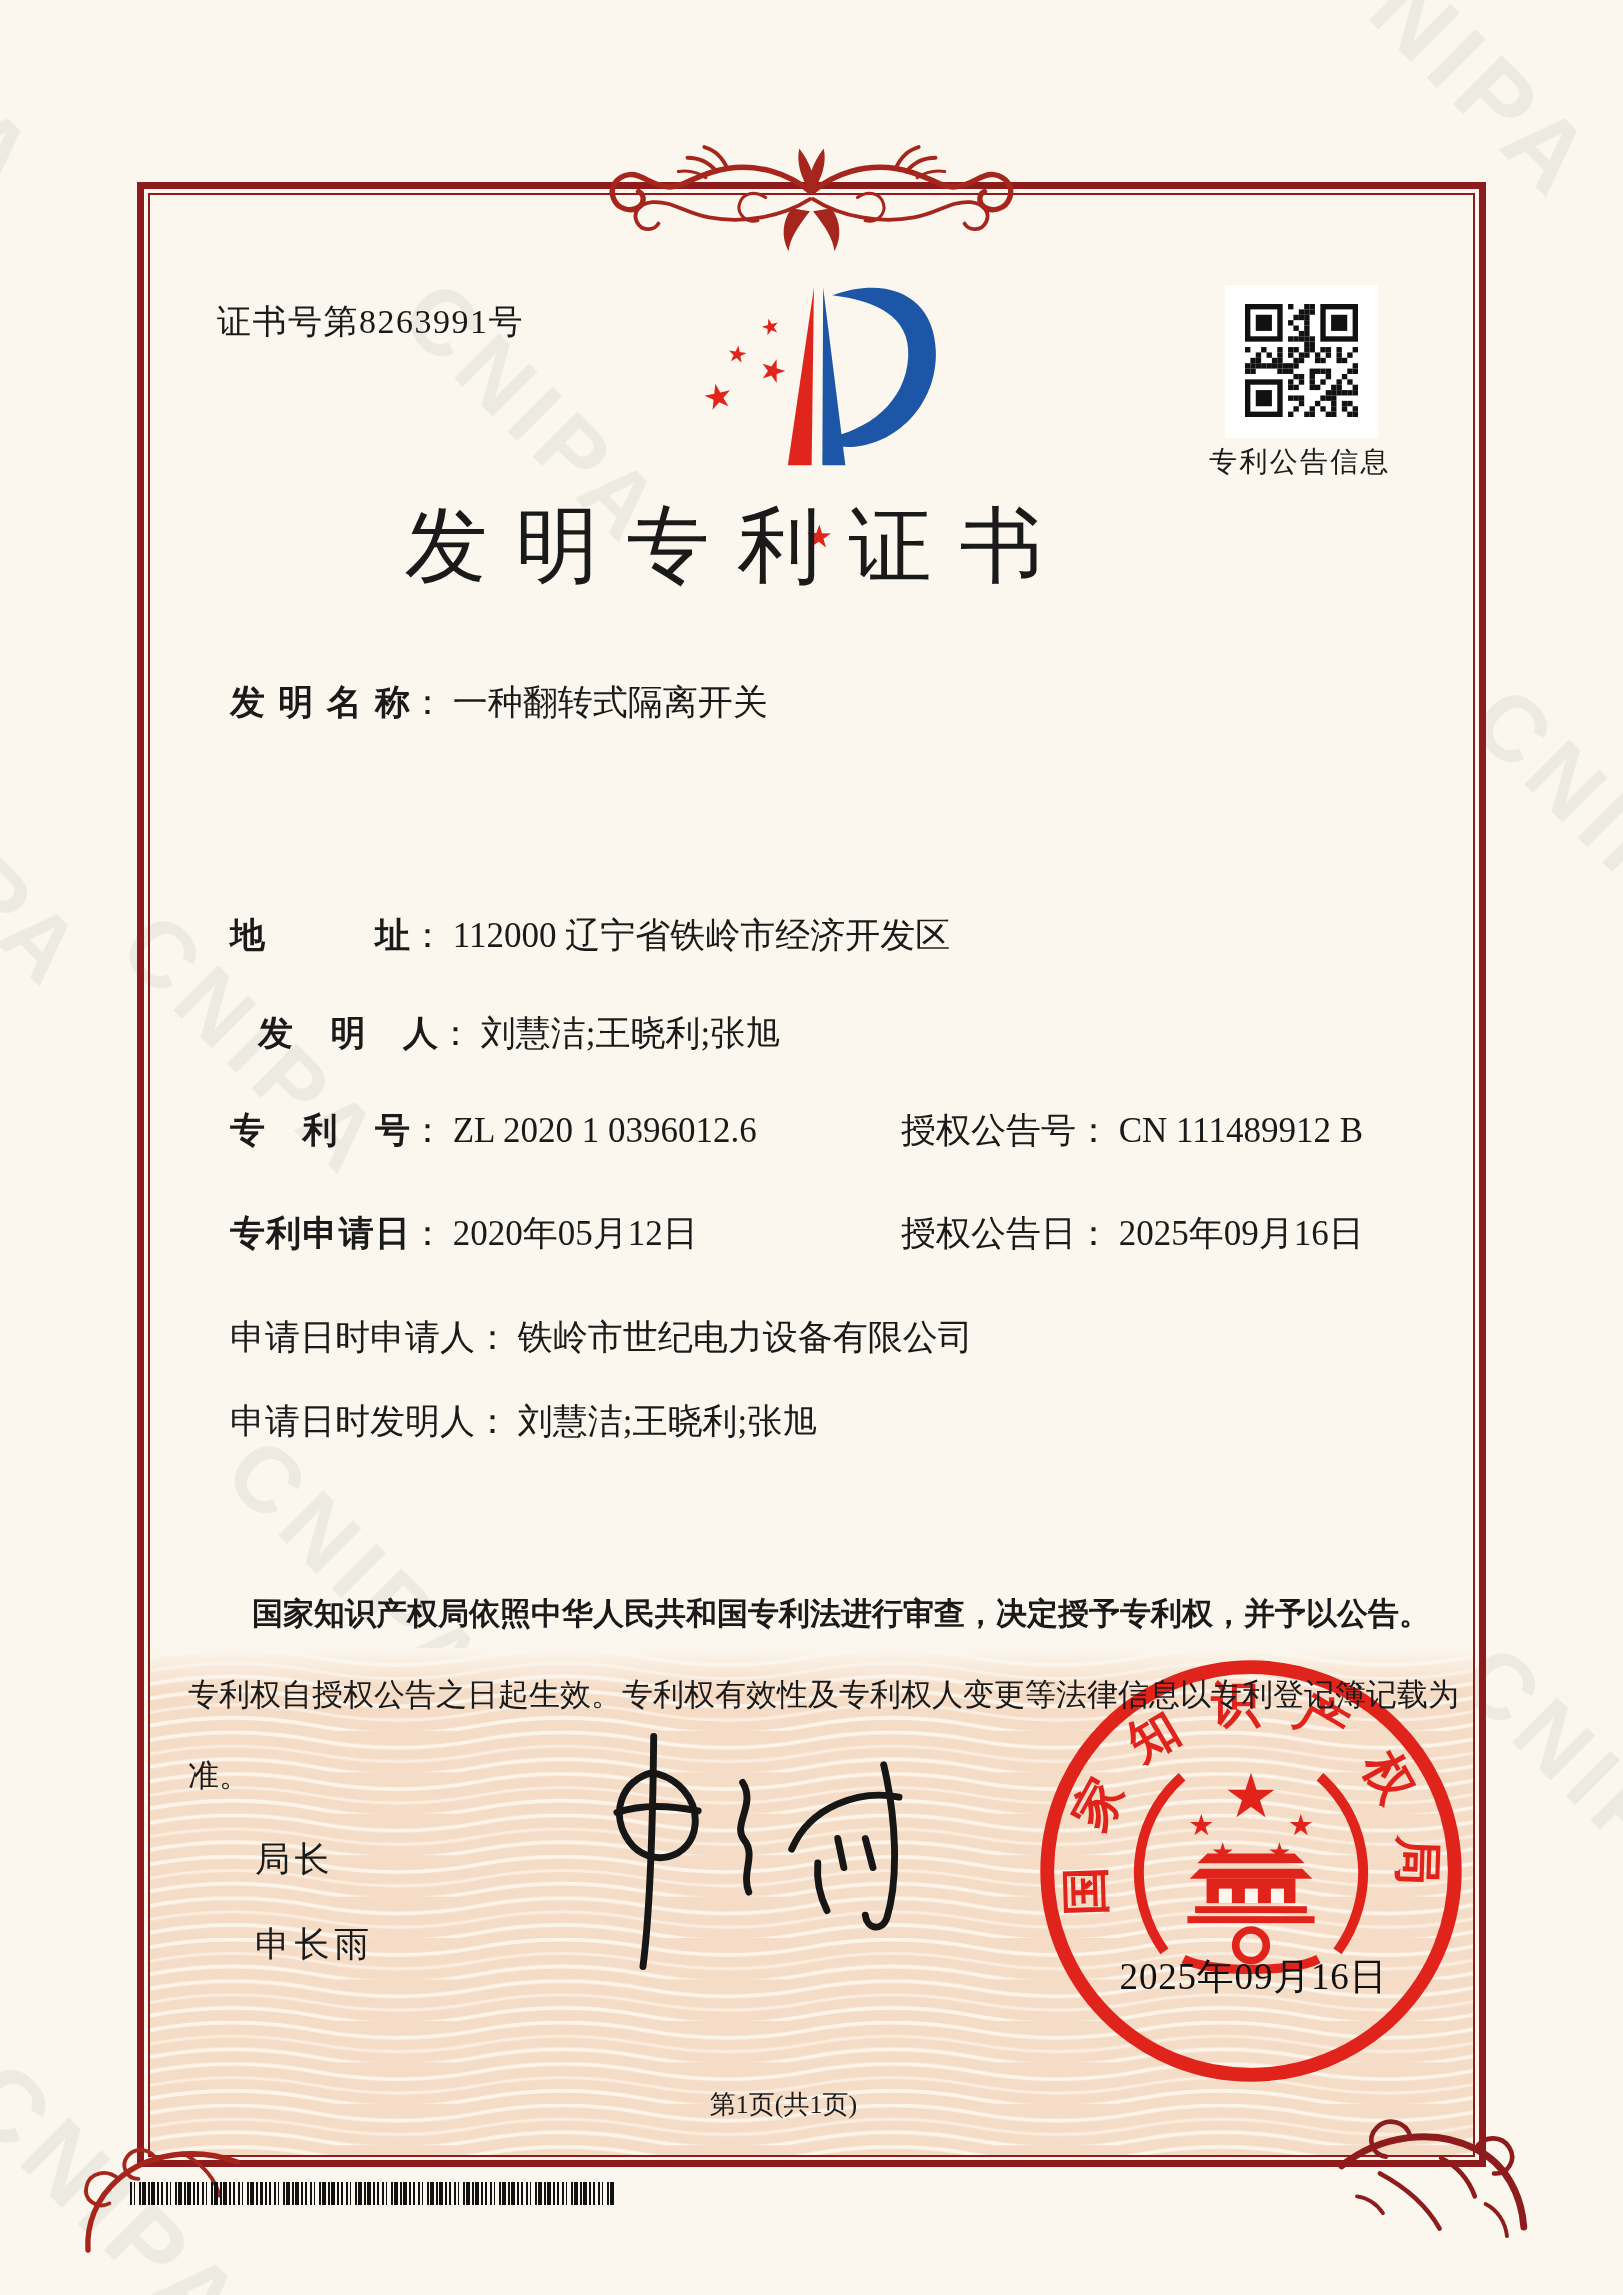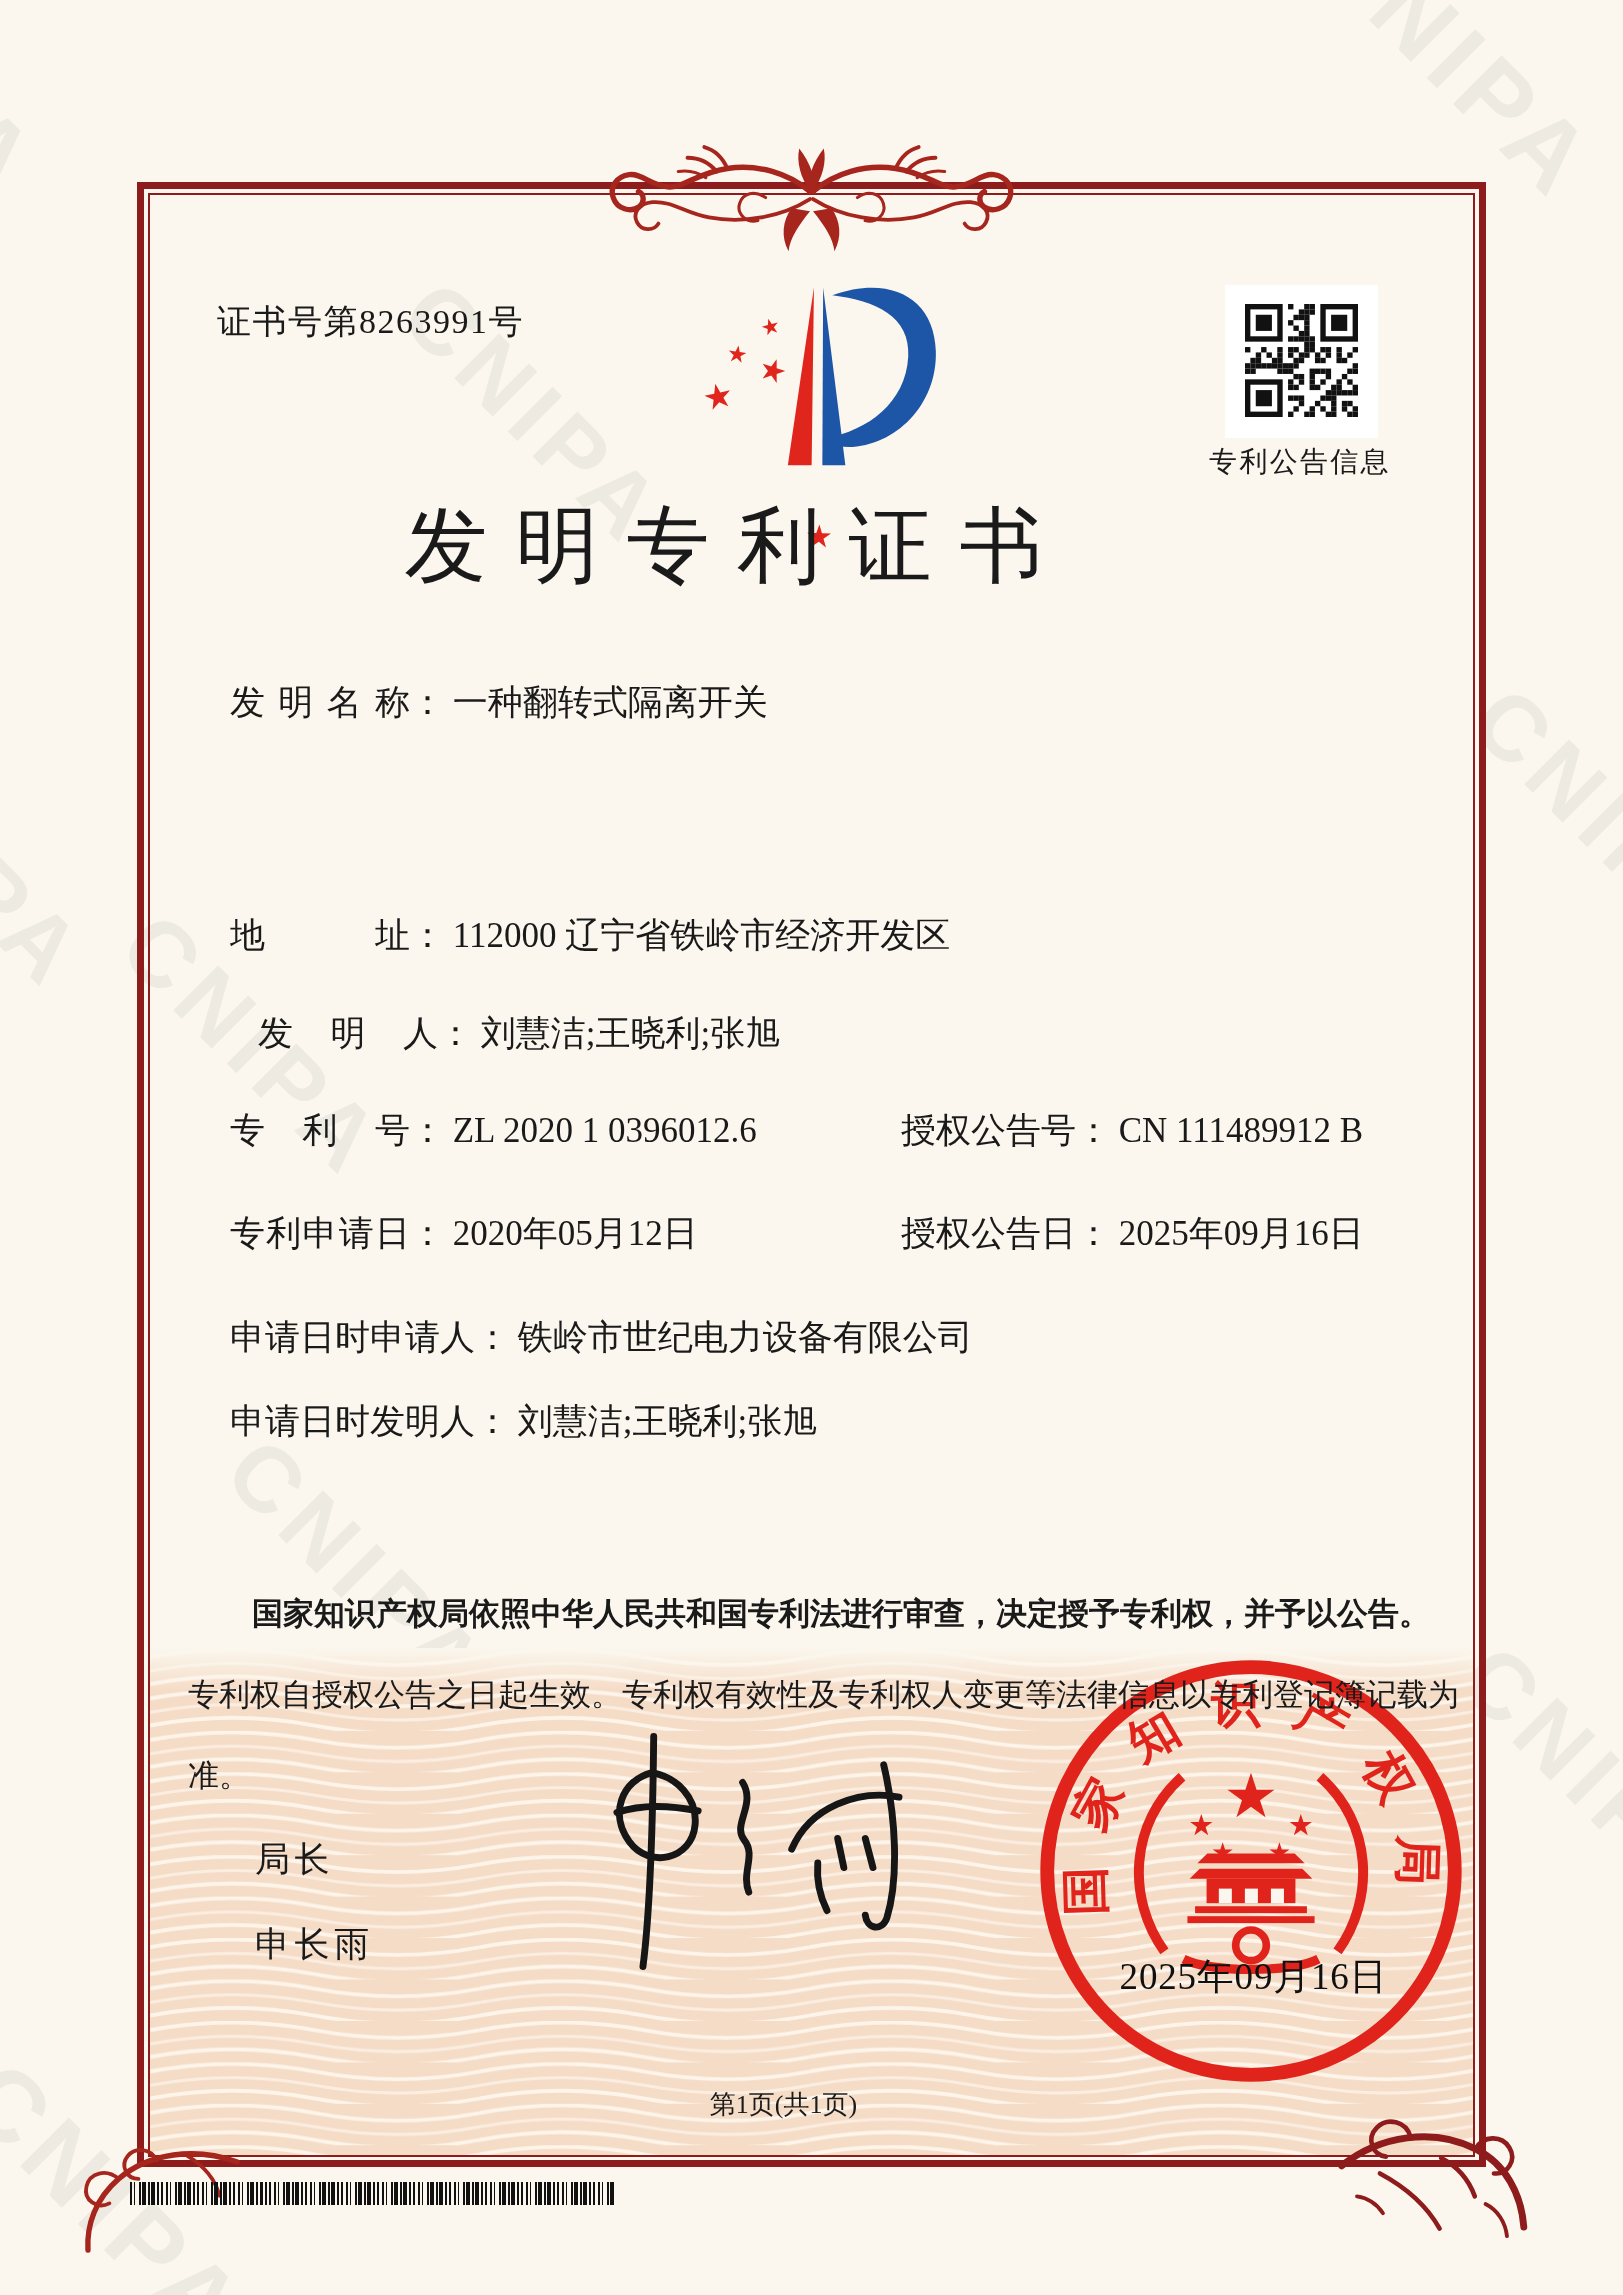--- a/index.html
+++ b/index.html
@@ -24,21 +24,21 @@
   .logo-star{position:absolute;color:#e0251c;line-height:1;z-index:5;}
   .qr-wrap{position:absolute;left:1225px;top:285px;width:153px;height:153px;background:#ffffff;z-index:4;}
   .qr-wrap svg{position:absolute;left:20px;top:19px;}
   .qr-label{position:absolute;left:1208px;top:443px;width:184px;text-align:center;font-size:28px;
       letter-spacing:2.3px;z-index:4;}
   .doc-title{position:absolute;left:0;top:491px;width:1447px;text-align:center;font-size:83px;
       font-weight:normal;letter-spacing:28px;text-indent:28px;z-index:4;}
   
   .row{position:absolute;left:230px;font-size:35px;z-index:4;white-space:nowrap;}
   .lbl{display:inline-block;vertical-align:bottom;}
-  .lbl.spread{width:180px;text-align:justify;text-align-last:justify;}
+  .lbl.spread{width:180px;text-align:justify;text-align-last:justify;font-weight:bold;}
   .colon{display:inline-block;}
   .val{display:inline-block;margin-left:7.7px;}
   .rcol{position:absolute;left:671px;white-space:nowrap;}
   
   .legal{position:absolute;left:188px;top:1573px;width:1313px;font-size:31px;line-height:81px;z-index:4;}
   .legal .l1{text-indent:64px;font-weight:bold;}
   
   .director{position:absolute;left:255px;font-size:35px;z-index:4;
       font-family:"Liberation Sans","DejaVu Sans",sans-serif;letter-spacing:4.6px;}
   .sig{position:absolute;left:537px;top:1725px;z-index:4;}

